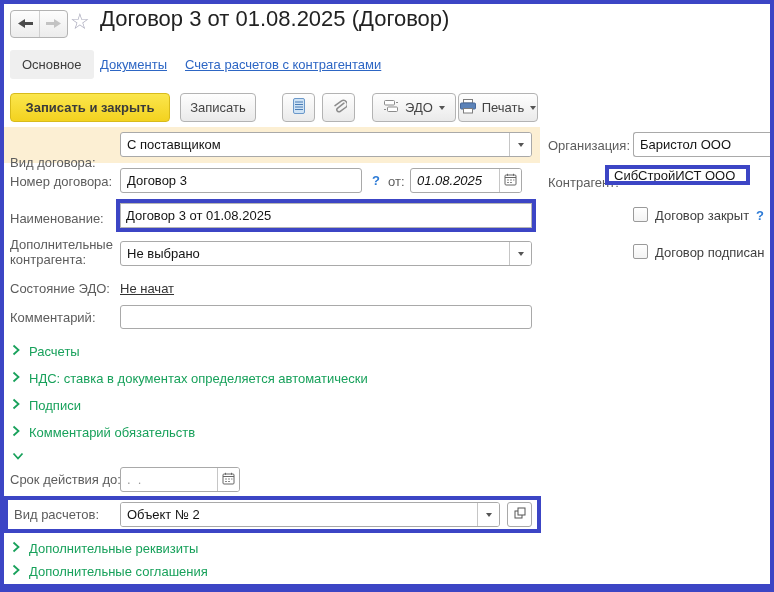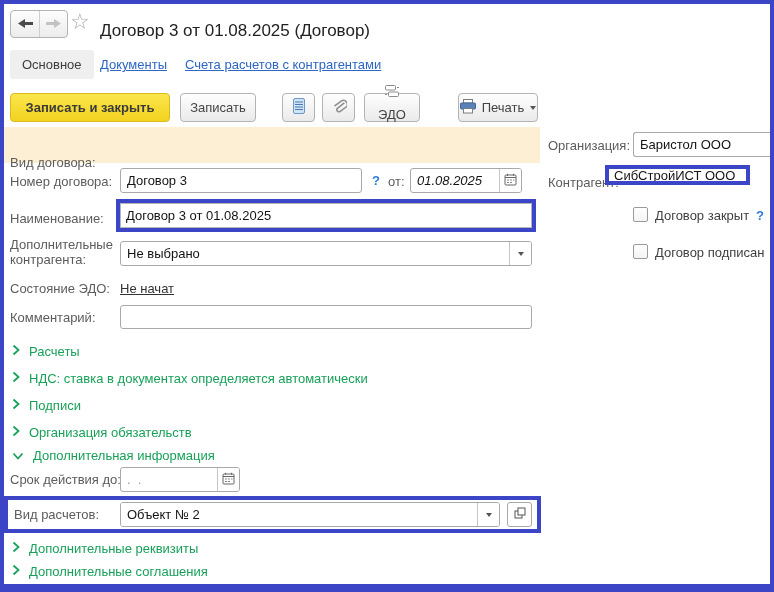--- a/index.html
+++ b/index.html
@@ -6,21 +6,21 @@
   html,body { background:#fff; }
   body { font-family:"Liberation Sans", sans-serif; font-size:13px; color:#333; }
   .window { position:relative; width:774px; height:592px; border:4px solid #3c45c5; border-bottom-width:8px; background:#fff; overflow:hidden; }
   .content { position:absolute; left:0; top:0; width:766px; height:580px; }
 
   
   .navpair { position:absolute; left:6px; top:6px; display:flex; border:1px solid #b3b3b3; border-radius:4px; overflow:hidden; background:linear-gradient(#fdfdfd,#ececec); }
   .navbtn { width:28px; height:26px; display:flex; align-items:center; justify-content:center; cursor:pointer; }
   .navbtn + .navbtn { border-left:1px solid #cfcfcf; }
   .star { position:absolute; left:66px; top:5px; font-size:22px; color:#a9a9bb; cursor:pointer; }
-  .title { position:absolute; left:96px; top:17px; font-size:17px; color:#222; white-space:nowrap; }
+  .title { position:absolute; left:96px; top:2px; font-size:22px; color:#222; white-space:nowrap; }
 
   
   .tab-active { position:absolute; left:6px; top:46px; padding:7px 12px; background:#efefef; border-radius:3px; color:#3d3d3d; cursor:pointer; }
   .tab-link { position:absolute; top:53px; color:#2d66c4; text-decoration:underline; cursor:pointer; white-space:nowrap; }
 
   
   .btn { position:absolute; top:89px; height:29px; display:inline-flex; align-items:center; justify-content:center; gap:6px; border:1px solid #b3b3b3; border-radius:4px; background:linear-gradient(#fefefe,#eaeaea); color:#444; cursor:pointer; white-space:nowrap; }
   .btn-primary { left:6px; width:160px; background:linear-gradient(#fbe64d,#f3d21f); border-color:#d8bb1b; font-weight:bold; color:#3a3a3a; }
   .caret { width:0; height:0; border-left:3.5px solid transparent; border-right:3.5px solid transparent; border-top:4px solid #555; }
 
@@ -88,21 +88,21 @@
           </svg>
       </span>
     </div>
     <div class="btn" style="left:318px; width:33px;">
       <span>
         <svg width="16" height="16" viewBox="0 0 16 16">
             <path d="M12.5 4.5 L7 10.2 a2.1 2.1 0 0 0 3 3 L15 8.3 a3.9 3.9 0 0 0 -5.5 -5.5 L4 8.2" fill="none" stroke="#8d8d8d" stroke-width="1.5" stroke-linecap="round" transform="rotate(8 8 8)"></path>
           </svg>
       </span>
     </div>
-    <div class="btn" style="left:360px; width:56px;flex-direction:column;">
+    <div class="btn" style="left:368px; width:84px;">
       <span>
         <svg width="16" height="14" viewBox="0 0 16 14">
             <rect x="1.5" y="1.5" width="10" height="4.5" rx="1" fill="#fff" stroke="#8b8b8b"></rect>
             <rect x="4.5" y="8" width="10" height="4.5" rx="1" fill="#fff" stroke="#8b8b8b"></rect>
             <path d="M13 3.5 h2 M1 10.5 h2" stroke="#8b8b8b"></path>
           </svg>
       </span>
       <span>ЭДО</span>
       <span class="caret"></span>
     </div>
@@ -113,20 +113,26 @@
             <rect x="0.5" y="4" width="15" height="6" rx="1" fill="#5b82b8" stroke="#46689c"></rect>
             <rect x="3.5" y="9.5" width="9" height="4.5" fill="#fff" stroke="#7d7d7d"></rect>
           </svg>
       </span>
       <span>Печать</span>
       <span class="caret"></span>
     </div>
 
     <div class="band"></div>
     <div class="lbl" style="left:6px; top:151px;">Вид договора:</div>
+    <div class="fld" style="left:116px; top:128px; width:412px;">
+      <input value="С поставщиком" style="">
+      <div class="seg">
+          <span class="caret"></span>
+        </div>
+    </div>
     <div class="lbl" style="left:544px; top:134px;">Организация:</div>
     <div class="fld" style="left:629px; top:128px; width:137px; border-radius:3px 0 0 3px; border-right:0;">
       <input value="Баристол ООО" style="">
     </div>
 
     <div class="lbl" style="left:6px; top:170px;">Номер договора:</div>
     <div class="fld" style="left:116px; top:164px; width:242px;">
       <input value="Договор 3" style="">
     </div>
     <div class="help" style="left:368px; top:169px;">?</div>
@@ -190,27 +196,26 @@
     <div class="sec" style="top:394px;">
       <span><svg width="8" height="12" viewBox="0 0 8 12">
             <polyline points="1.5,1.5 6.5,6 1.5,10.5" fill="none" stroke="#18a15b" stroke-width="1.8"></polyline>
           </svg></span>
       <span>Подписи</span>
     </div>
     <div class="sec" style="top:421px;">
       <span><svg width="8" height="12" viewBox="0 0 8 12">
             <polyline points="1.5,1.5 6.5,6 1.5,10.5" fill="none" stroke="#18a15b" stroke-width="1.8"></polyline>
           </svg></span>
-      <span>Организация обязательств</span>
+      <span>Комментарий обязательств</span>
     </div>
     <div class="sec" style="top:444px;">
       <span><svg width="12" height="8" viewBox="0 0 12 8">
             <polyline points="1.5,1.5 6,6.5 10.5,1.5" fill="none" stroke="#18a15b" stroke-width="1.8"></polyline>
           </svg></span>
-      <span>Дополнительная информация</span>
     </div>
 
     <div class="lbl" style="left:6px; top:468px;">Срок действия до:</div>
     <div class="fld" style="left:116px; top:463px; width:120px;">
       <input placeholder=".  ." style="">
       <div class="seg">
         <span>
           <svg width="13" height="13" viewBox="0 0 13 13">
               <rect x="1" y="2" width="11" height="10" rx="1" fill="#fff" stroke="#666"></rect>
               <path d="M1 4.5 h11" stroke="#666"></path>

